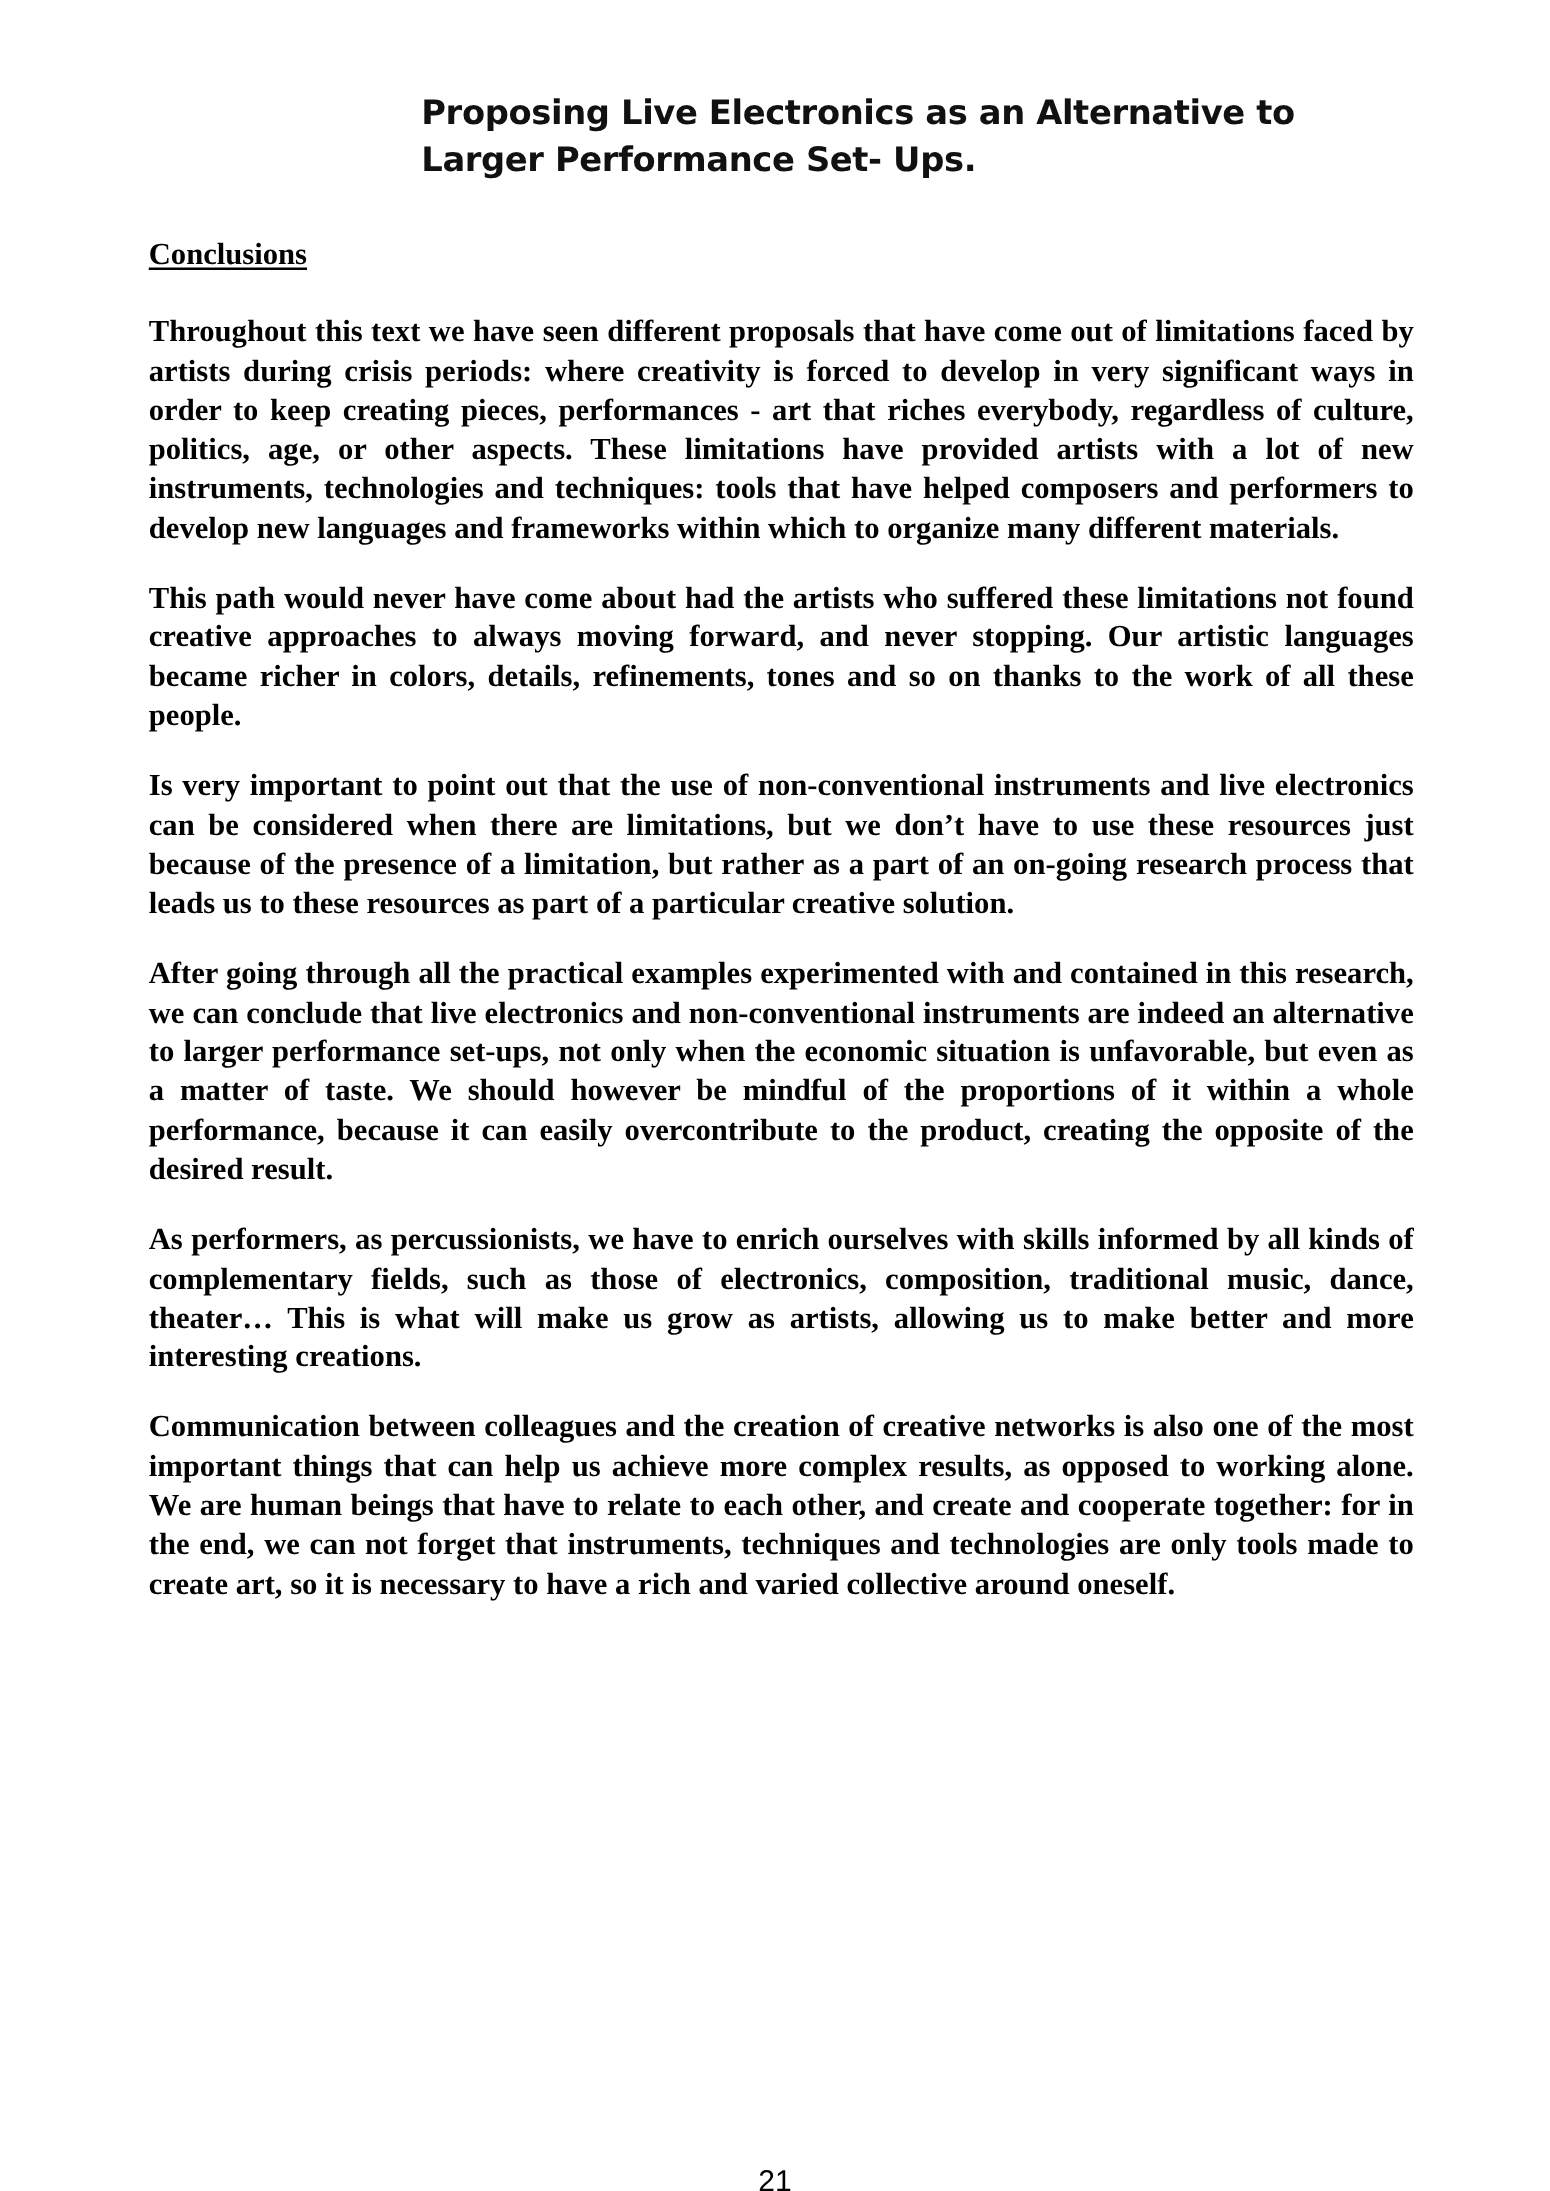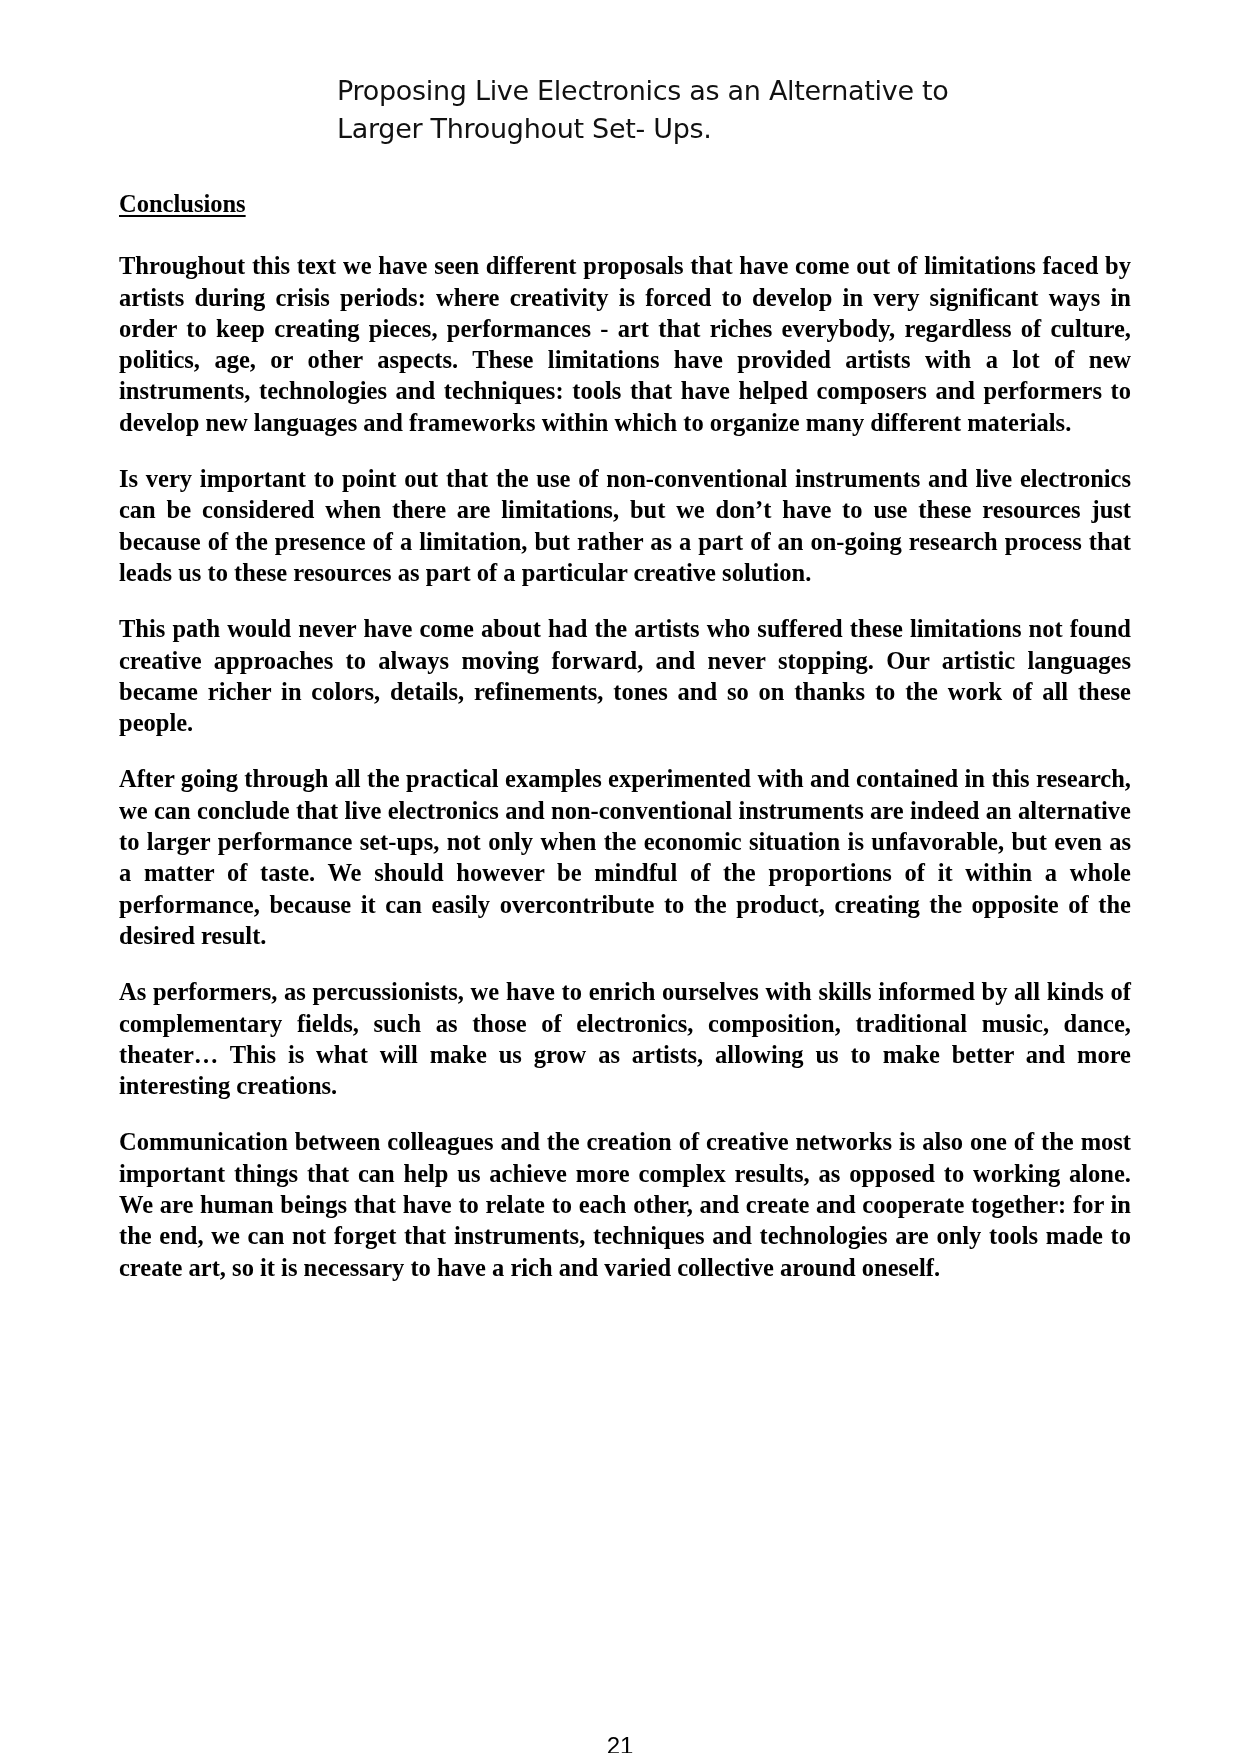--- a/index.html
+++ b/index.html
@@ -1,19 +1,19 @@
 <!DOCTYPE html>
 <html><head>
   <meta charset="utf-8">
   <style>
     html, body { margin: 0; padding: 0; background: #ffffff; }
     body { width: 1240px; height: 1753px; position: relative; overflow: hidden; color: #000; }
     .header-title {
       position: absolute; left: 337px; top: 72px;
-      font-family: "DejaVu Sans", sans-serif; font-weight: 400;
+      font-family: "DejaVu Sans", sans-serif; font-weight: 700;
       font-size: 27px; line-height: 38px; color: #111; letter-spacing: -0.3px;
     }
     .header-title span { display: block; }
     .content {
       position: absolute; left: 119px; top: 188px; width: 1012px;
       font-family: "Liberation Serif", serif; font-size: 24.5px; line-height: 31.3px;
     }
     .section-heading {
       text-decoration: underline; text-underline-offset: 3px;
       margin: 0 0 31px 0; font-size: 24.5px; font-weight: bold;
@@ -22,26 +22,26 @@
     .page-number {
       position: absolute; left: 0; width: 1240px; top: 1732px; text-align: center;
       font-family: Liberation Sans, sans-serif; font-size: 24px;
     }
   </style>
 </head>
 <body>
 
 <div class="header-title">
   <span>Proposing Live Electronics as an Alternative to</span>
-  <span>Larger Throughout Set- Ups.</span>
+  <span>Larger Performance Set- Ups.</span>
 </div>
 
 <div class="content">
   <h2 class="section-heading">Conclusions</h2>
   <p class="para">Throughout this text we have seen different proposals that have come out of limitations faced by artists during crisis periods: where creativity is forced to develop in very significant ways in order to keep creating pieces, performances - art that riches everybody, regardless of culture, politics, age, or other aspects. These limitations have provided artists with a lot of new instruments, technologies and techniques: tools that have helped composers and performers to develop new languages and frameworks within which to organize many different materials.</p>
+  <p class="para">This path would never have come about had the artists who suffered these limitations not found creative approaches to always moving forward, and never stopping. Our artistic languages became richer in colors, details, refinements, tones and so on thanks to the work of all these people.</p>
   <p class="para">Is very important to point out that the use of non-conventional instruments and live electronics can be considered when there are limitations, but we don’t have to use these resources just because of the presence of a limitation, but rather as a part of an on-going research process that leads us to these resources as part of a particular creative solution.</p>
-  <p class="para">This path would never have come about had the artists who suffered these limitations not found creative approaches to always moving forward, and never stopping. Our artistic languages became richer in colors, details, refinements, tones and so on thanks to the work of all these people.</p>
   <p class="para">After going through all the practical examples experimented with and contained in this research, we can conclude that live electronics and non-conventional instruments are indeed an alternative to larger performance set-ups, not only when the economic situation is unfavorable, but even as a matter of taste. We should however be mindful of the proportions of it within a whole performance, because it can easily overcontribute to the product, creating the opposite of the desired result.</p>
   <p class="para">As performers, as percussionists, we have to enrich ourselves with skills informed by all kinds of complementary fields, such as those of electronics, composition, traditional music, dance, theater… This is what will make us grow as artists, allowing us to make better and more interesting creations.</p>
   <p class="para">Communication between colleagues and the creation of creative networks is also one of the most important things that can help us achieve more complex results, as opposed to working alone. We are human beings that have to relate to each other, and create and cooperate together: for in the end, we can not forget that instruments, techniques and technologies are only tools made to create art, so it is necessary to have a rich and varied collective around oneself.</p>
 </div>
 
 <div class="page-number">21</div>
 
 </body></html>

